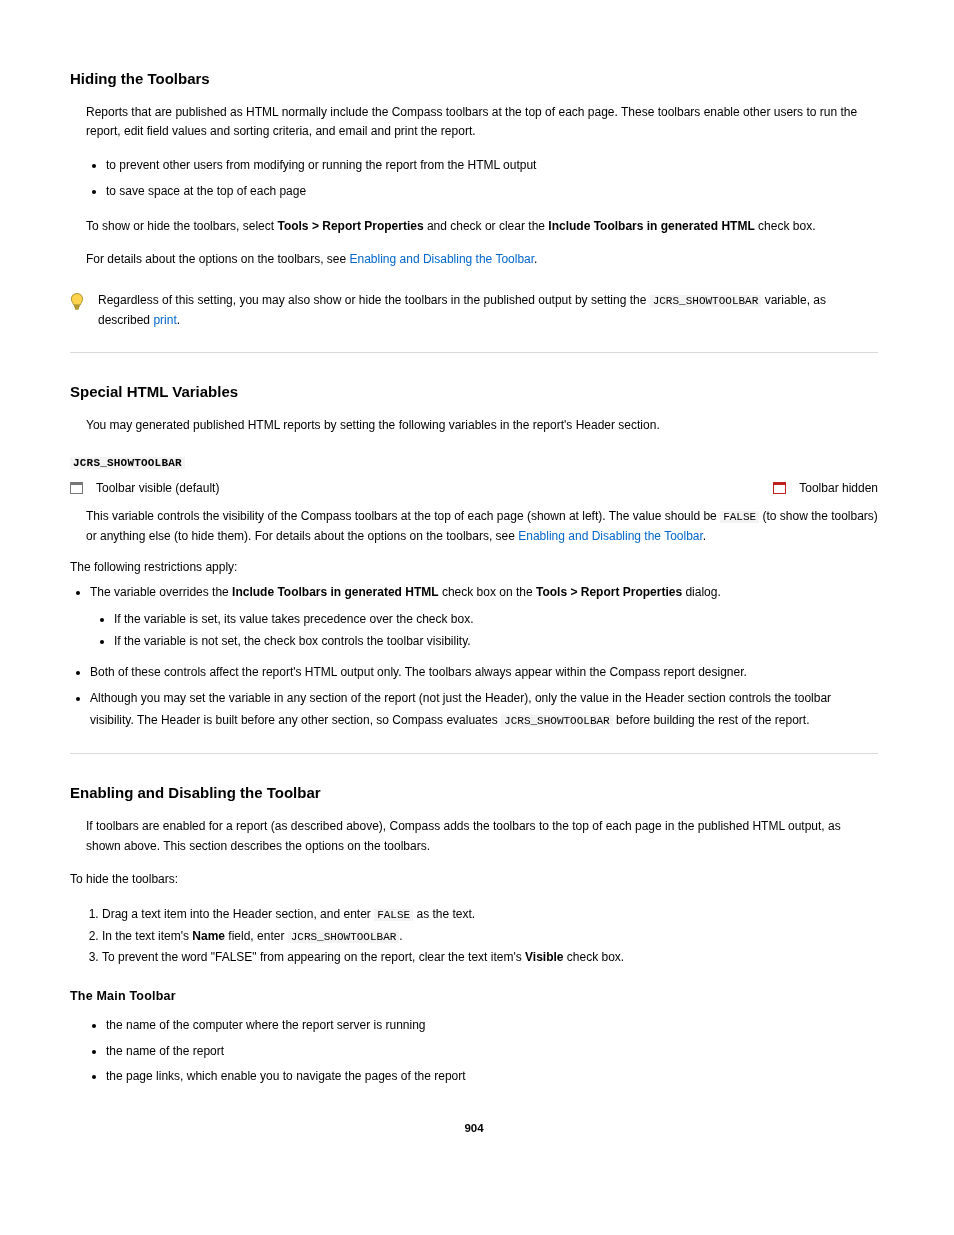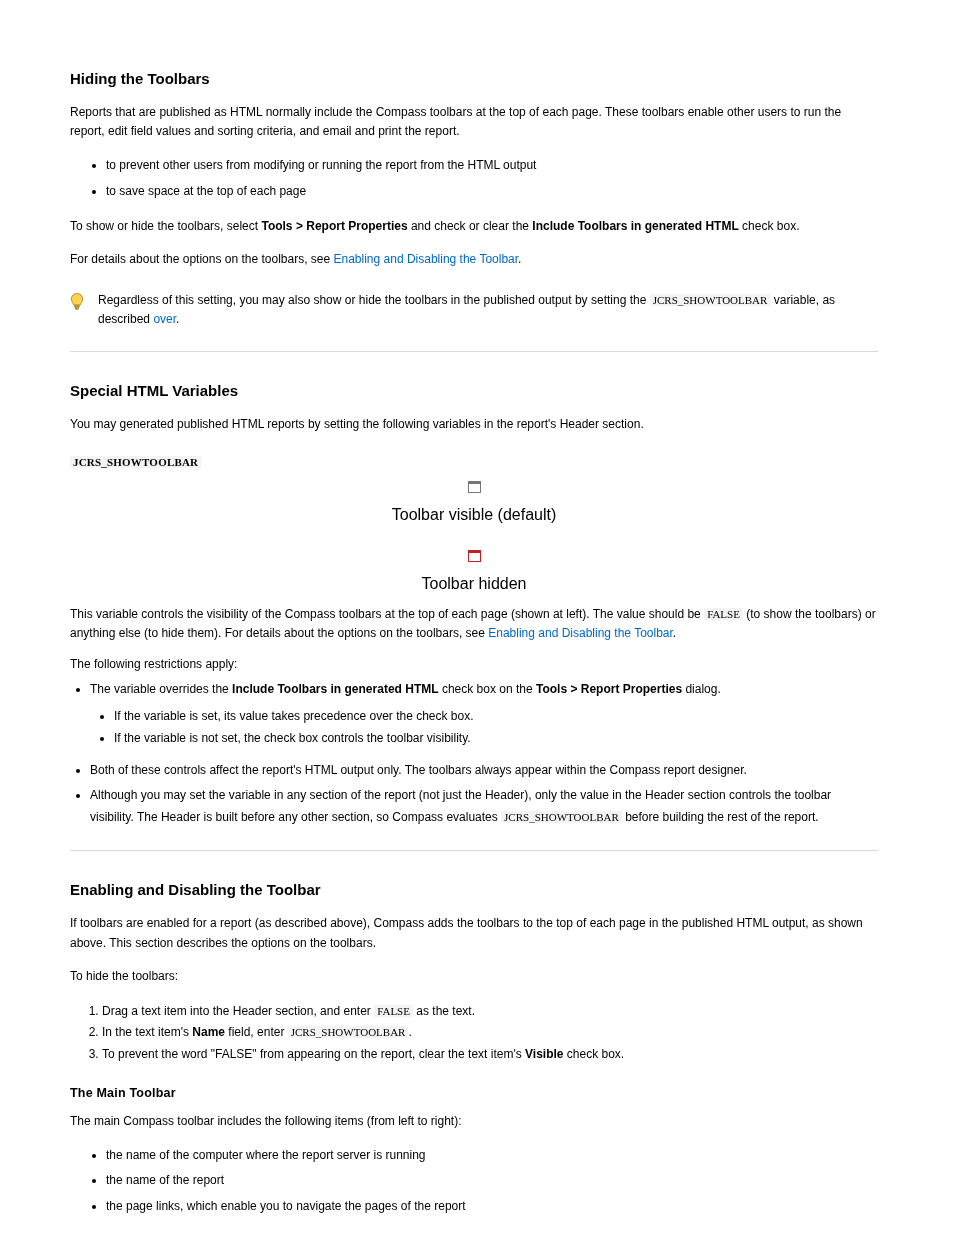--- a/index.html
+++ b/index.html
@@ -16,42 +16,42 @@
     width: 922px;
   }
   .section-title {
     font-size: 15px;
     font-weight: bold;
     margin-bottom: 16px;
   }
   p.body {
     font-size: 12px;
     line-height: 1.6;
-    margin: 0 0 14px 0;
+    margin: 0 0 14px 16px;
   }
   ul.outer {
     margin: 8px 0 14px 0;
     padding-left: 36px;
     font-size: 12px;
     line-height: 1.8;
   }
   ul.outer > li {
     margin-bottom: 4px;
   }
   ul.inner {
     list-style-type: disc;
     padding-left: 24px;
     margin: 6px 0 10px 0;
   }
   a.xlink {
     color: #0066cc;
     text-decoration: none;
   }
   .code {
-    font-family: Liberation Serif, serif;
+    font-family: Liberation Mono, monospace;
     background: #f3f3f3;
     padding: 0 3px;
     font-size: 11px;
   }
   .tip {
     display: flex;
     align-items: flex-start;
     gap: 14px;
     margin: 22px 0 22px 0;
   }
@@ -70,22 +70,21 @@
     font-size: 12.5px;
     font-weight: bold;
     margin: 20px 0 12px 0;
     letter-spacing: .2px;
   }
   .var-row {
     display: flex;
     align-items: center;
     gap: 13px;
     margin: 6px 0 12px 0;
-    font-size: 16px;
-    flex-direction: column;
+    font-size: 12px;
   }
   .toolbar-icon {
     width: 13px;
     height: 12px;
     border: 1px solid #777;
     border-top-width: 3px;
     box-sizing: border-box;
     display: inline-block;
     background: #fff;
   }
@@ -135,21 +134,21 @@
     <span>For details about the options on the toolbars, see </span><a class="xlink" href="#">Enabling and Disabling the Toolbar</a><span>.</span>
   </p>
 
   <div class="tip">
     <svg class="bulb" viewBox="0 0 24 32">
       <path d="M12 1 C6 1 2 5 2 11 C2 15 5 18 6 21 L18 21 C19 18 22 15 22 11 C22 5 18 1 12 1 Z" fill="#ffd34d" stroke="#8a6d00" stroke-width="1.2"></path>
       <rect x="8" y="22" width="8" height="3" fill="#bfa12a" stroke="#8a6d00" stroke-width=".8"></rect>
       <rect x="9" y="26" width="6" height="3" fill="#bfa12a" stroke="#8a6d00" stroke-width=".8"></rect>
     </svg>
     <p class="body" style="margin:0;">
-      <span>Regardless of this setting, you may also show or hide the toolbars in the published output by setting the </span><span class="code">JCRS_SHOWTOOLBAR</span><span> variable, as described </span><a class="xlink" href="#">over</a><span>.</span>
+      <span>Regardless of this setting, you may also show or hide the toolbars in the published output by setting the </span><span class="code">JCRS_SHOWTOOLBAR</span><span> variable, as described </span><a class="xlink" href="#">print</a><span>.</span>
     </p>
   </div>
 
   <hr class="sep">
 
   <div class="section-title">Special HTML Variables</div>
 
   <p class="body">You may generated published HTML reports by setting the following variables in the report's Header section.</p>
 
   <div class="subhead">
@@ -197,21 +196,21 @@
     </li>
     <li>
       <span>In the text item's </span><b>Name</b><span> field, enter </span><span class="code">JCRS_SHOWTOOLBAR</span><span>.</span>
     </li>
     <li>
       <span>To prevent the word "FALSE" from appearing on the report, clear the text item's </span><b>Visible</b><span> check box.</span>
     </li>
   </ol>
 
   <div class="subhead">The Main Toolbar</div>
-  <p class="body">The main Compass toolbar includes the following items (from left to right):</p>
 
   <ul class="outer">
     <li>the name of the computer where the report server is running</li>
     <li>the name of the report</li>
     <li>the page links, which enable you to navigate the pages of the report</li>
   </ul>
 
+  <div class="pagenum">904</div>
 </div>
 
 </body></html>

